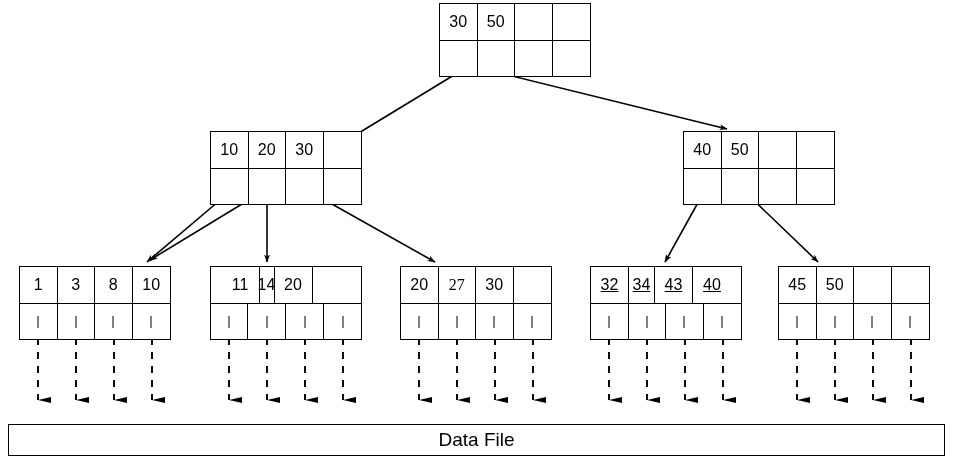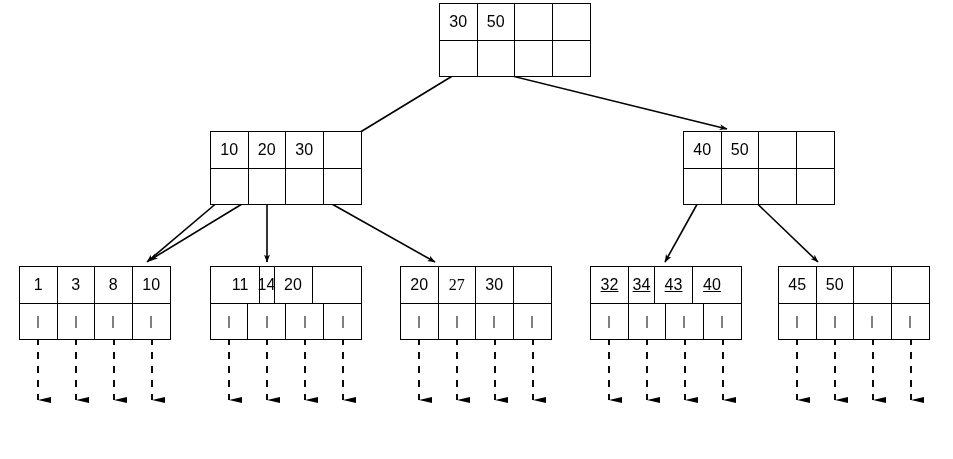--- a/index.html
+++ b/index.html
@@ -285,14 +285,17 @@
           <div class="cell ptr-cell" style="width: 38px;">
             <span class="ptr-tick"></span>
           </div>
           <div class="cell ptr-cell" style="width: 38px;">
             <span class="ptr-tick"></span>
           </div>
         </div>
       </div>
     </div>
 
+  <div id="data-file">
+    <span id="data-file-label">Data File</span>
+  </div>
 
 </div>
 
 </body></html>

